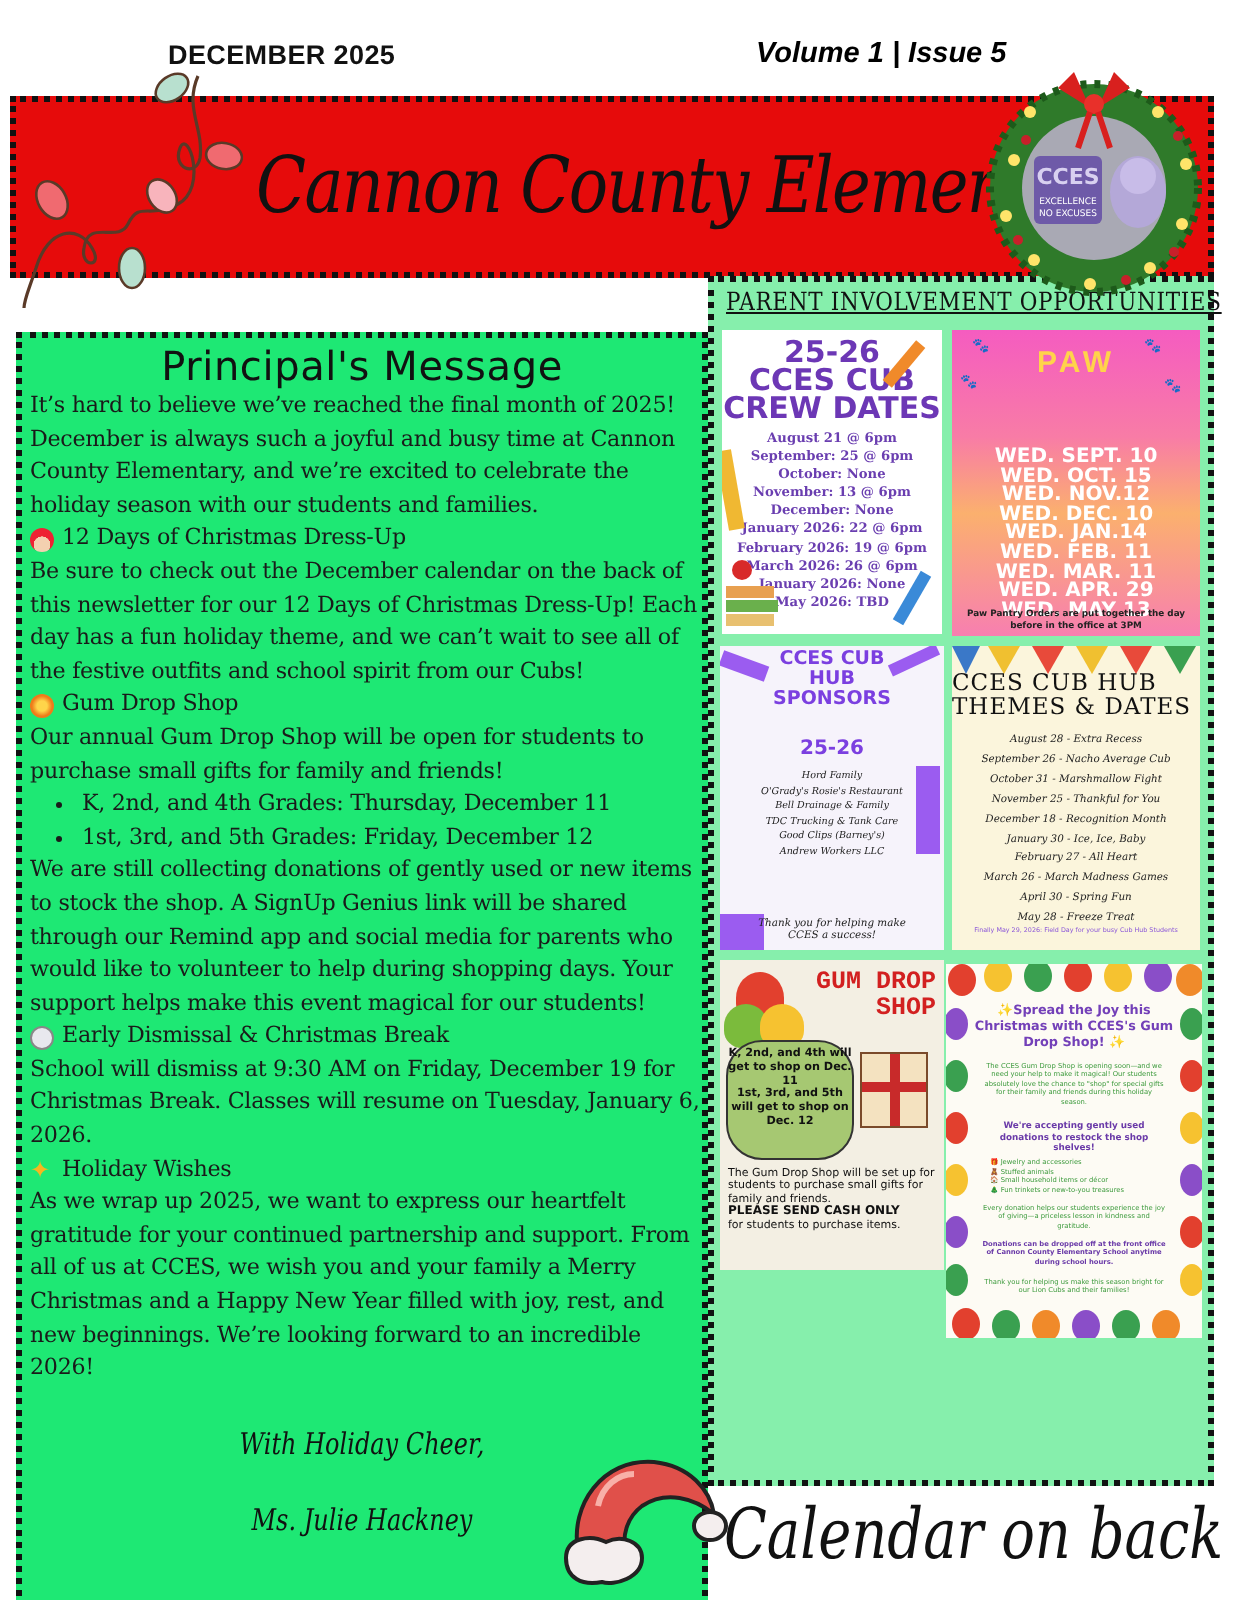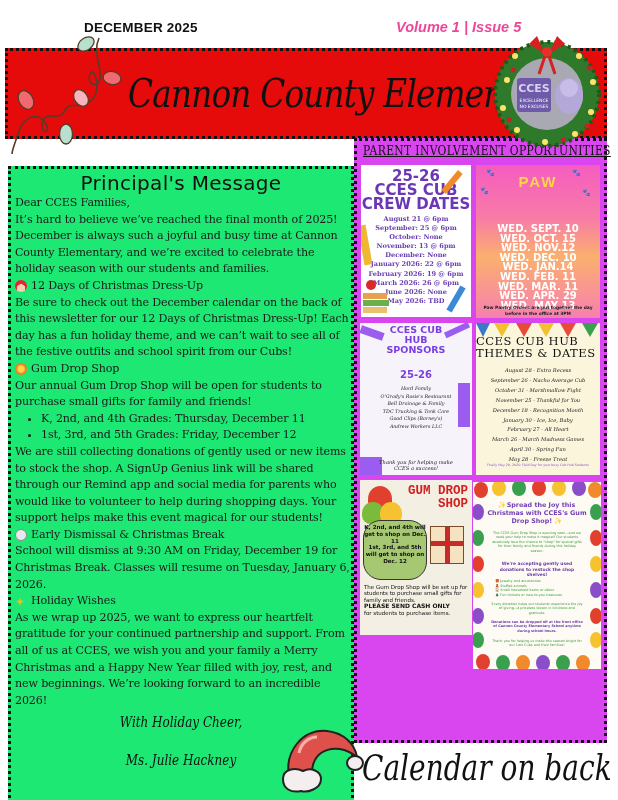--- a/index.html
+++ b/index.html
@@ -1,41 +1,41 @@
 <!DOCTYPE html>
 <html><head>
 <meta charset="utf-8">
 <style>
   * { box-sizing: border-box; margin: 0; padding: 0; }
   html, body { width: 618px; height: 800px; background: #ffffff; overflow: hidden; }
   body { position: relative; font-family: "DejaVu Serif", serif; color: #111; }
 
   .date-label { position: absolute; left: 84px; top: 20px; font-family: "Liberation Sans", sans-serif; font-weight: bold; font-size: 13.5px; letter-spacing: 0.2px; color: #111; }
-  .volume-label { position: absolute; left: 396px; top: 19px; font-family: "Liberation Sans", sans-serif; font-weight: bold; font-style: italic; font-size: 14.5px; color: #ec4899; }
+  .volume-label { position: absolute; left: 378px; top: 19px; font-family: "Liberation Sans", sans-serif; font-weight: bold; font-style: italic; font-size: 14.5px; color: #000000; }
 
   .banner { position: absolute; left: 5px; top: 48px; width: 602px; height: 91px; background: #e60b0b; border: 3px dotted #111; }
   .banner-title { position: absolute; left: 120px; top: 8px; width: 380px; text-align: center; font-family: "DejaVu Serif", serif; font-style: italic; font-size: 39px; letter-spacing: -1px; color: #111; transform: scaleX(0.84); transform-origin: left center; white-space: nowrap; line-height: 70px; }
 
   .lights { position: absolute; left: 4px; top: 34px; width: 120px; height: 120px; z-index: 3; }
   .wreath { position: absolute; left: 487px; top: 30px; width: 120px; height: 120px; z-index: 4; }
 
   .principal { position: absolute; left: 8px; top: 138px; width: 346px; height: 649px; background: #1ee874; border: 3px dotted #111; margin-top: 28px; }
   .principal-title { position: absolute; left: 0; top: 2px; width: 100%; text-align: center; font-family: "DejaVu Sans", sans-serif; font-size: 20px; color: #111; letter-spacing: 0.3px; }
   .letter { position: absolute; left: 4px; top: 26px; width: 336px; font-family: "DejaVu Serif", serif; font-size: 11.1px; line-height: 16.6px; color: #1a1a1a; letter-spacing: -0.15px; }
   .letter p { margin: 0; }
   .letter .head { display: flex; align-items: center; gap: 4px; }
   .letter .emoji { display: inline-block; width: 12px; height: 12px; border-radius: 50%; flex-shrink: 0; }
   .letter ul { margin: 0; padding-left: 26px; }
   .letter li { margin: 0; }
   .signoff { position: absolute; left: 0; width: 100%; text-align: center; font-family: "DejaVu Serif", serif; font-style: italic; font-size: 15px; color: #111; transform: scaleX(0.8); }
   .signoff.l1 { top: 544px; }
   .signoff.l2 { top: 582px; }
   .santa-hat { position: absolute; left: 277px; top: 723px; width: 88px; height: 72px; z-index: 5; }
 
-  .parent { position: absolute; left: 354px; top: 138px; width: 253px; height: 605px; background: #d946ef; border: 3px dotted #111; }
+  .parent { position: absolute; left: 354px; top: 138px; width: 253px; height: 605px; background: #86efac; border: 3px dotted #111; }
   .parent-title { position: absolute; left: 6px; top: 2px; width: 238px; text-align: center; font-family: "DejaVu Serif", serif; font-size: 12.5px; letter-spacing: 0.4px; color: #111; text-decoration: underline; transform: scaleX(0.86); transform-origin: left center; white-space: nowrap; width: 275px; }
 
   .flyer { position: absolute; overflow: hidden; }
   .f-crew { left: 4px; top: 24px; width: 110px; height: 152px; background: #ffffff; }
   .f-paw { left: 119px; top: 24px; width: 124px; height: 153px; background: linear-gradient(180deg, #f55cc0 0%, #f87ca6 35%, #fbb06e 60%, #f77fb0 100%); }
   .f-sponsor { left: 3px; top: 182px; width: 112px; height: 152px; background: #f6f3fb; }
   .f-themes { left: 119px; top: 182px; width: 124px; height: 152px; background: #fbf5dc; }
   .f-gum { left: 3px; top: 339px; width: 112px; height: 155px; background: #f3efe3; }
   .f-spread { left: 116px; top: 341px; width: 128px; height: 187px; background: #fdfbf4; }
 
@@ -134,21 +134,20 @@
       <circle cx="22" cy="90" r="2.5"></circle>
       <circle cx="76" cy="110" r="2.5"></circle>
       <circle cx="100" cy="96" r="2.5"></circle>
       <circle cx="102" cy="38" r="2.5"></circle>
   </g>
 </svg>
 
 <div class="principal">
   <div class="principal-title">Principal's Message</div>
   <div class="letter">
-    <p>Dear CCES Families,</p>
     <p>It’s hard to believe we’ve reached the final month of 2025! December is always such a joyful and busy time at Cannon County Elementary, and we’re excited to celebrate the holiday season with our students and families.</p>
 
     <div class="head">
       <span class="emoji" style="background: radial-gradient(circle at 50% 70%, #f4d0b0 40%, #e23 41%);"></span>
       <span>12 Days of Christmas Dress-Up</span>
     </div>
     <p>Be sure to check out the December calendar on the back of this newsletter for our 12 Days of Christmas Dress-Up! Each day has a fun holiday theme, and we can’t wait to see all of the festive outfits and school spirit from our Cubs!</p>
 
     <div class="head">
       <span class="emoji" style="background: radial-gradient(circle, #ffd54a 30%, #f07b1a 60%);"></span>
@@ -195,21 +194,21 @@
     </div>
     <div class="crew-list">
       <div>August 21 @ 6pm</div>
       <div>September: 25 @ 6pm</div>
       <div>October: None</div>
       <div>November: 13 @ 6pm</div>
       <div>December: None</div>
       <div>January 2026: 22 @ 6pm</div>
       <div>February 2026: 19 @ 6pm</div>
       <div>March 2026: 26 @ 6pm</div>
-      <div>June 2026: None</div>
+      <div>January 2026: None</div>
       <div>May 2026: TBD</div>
     </div>
     <svg style="position:absolute;left:0;top:0;width:110px;height:152px;" viewBox="0 0 110 152">
       <rect x="88" y="4" width="6" height="26" fill="#f08a2a" transform="rotate(40 91 17)"></rect>
       <rect x="0" y="60" width="8" height="40" fill="#f0b832" transform="rotate(-10 4 80)"></rect>
       <circle cx="10" cy="120" r="5" fill="#d82a2a"></circle>
       <rect x="2" y="128" width="24" height="6" fill="#e8a050"></rect>
       <rect x="2" y="135" width="26" height="6" fill="#6ab04c"></rect>
       <rect x="2" y="142" width="24" height="6" fill="#e8c070"></rect>
       <rect x="92" y="120" width="6" height="28" fill="#3a8ad8" transform="rotate(30 95 134)"></rect>

